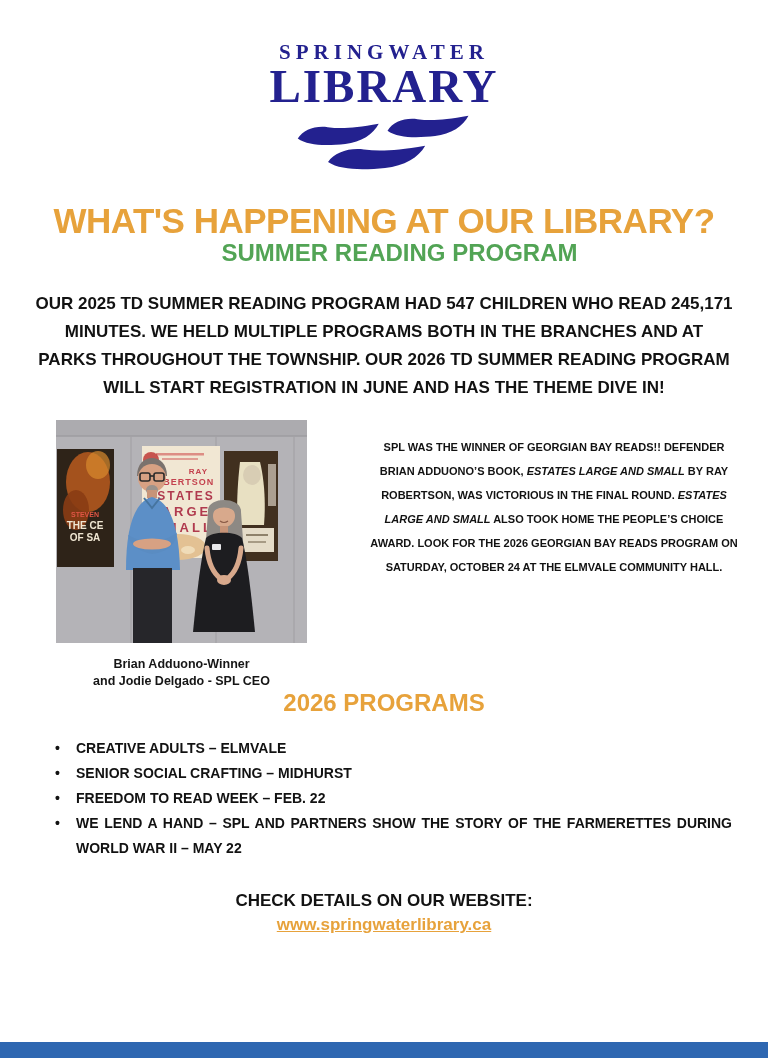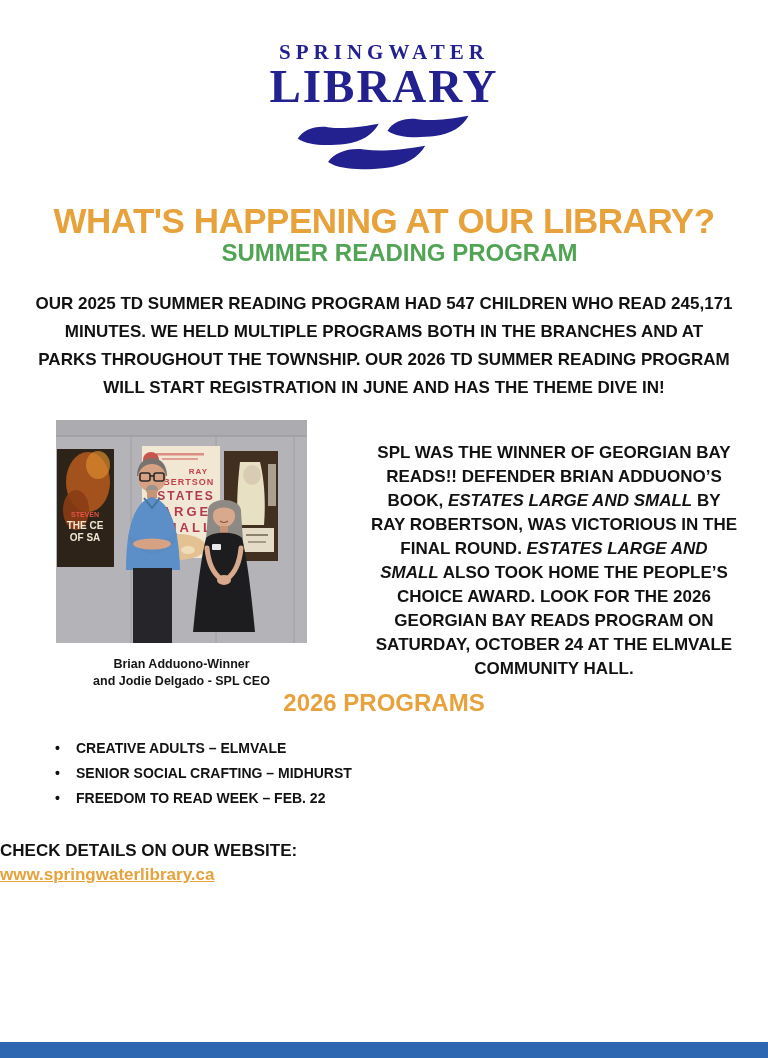--- a/index.html
+++ b/index.html
@@ -34,40 +34,40 @@
   .two-col{display:flex;margin-top:18px;padding:0 26px;}
   .photo-col{flex:none;margin-left:30px;width:260px;}
   .photo-frame{width:251px;height:223px;display:block;}
   .photo-caption{
     margin-top:13px;text-align:center;font-weight:700;font-size:12.5px;
     line-height:17px;color:#161616;width:251px;
   }
   .right-col{flex:1;padding:0 4px 0 14px;}
   .georgian-heading{color:var(--c-blue);letter-spacing:0.5px;}
   .georgian-paragraph{
-    margin:21px auto 0;max-width:388px;text-align:center;font-weight:700;
-    font-size:17px;line-height:24px;color:var(--c-text);
+    margin:15px auto 0;max-width:388px;text-align:center;font-weight:700;
+    font-size:11px;line-height:24px;color:var(--c-text);
   }
   .programs-heading{margin-top:36px;color:var(--c-orange);}
   ul.programs-list{
     margin:20px 0 0;padding:0 36px 0 76px;list-style:none;
   }
   ul.programs-list li{
     position:relative;font-weight:700;font-size:14px;line-height:25px;
     color:var(--c-text);text-align:justify;
   }
   ul.programs-list li::before{
     content:"\2022";position:absolute;left:-21px;top:0;
   }
   .check-text{
-    margin:30px 0 0;text-align:left;font-weight:700;font-size:17px;
+    margin:30px 0 0;text-align:center;font-weight:700;font-size:17px;
     color:var(--c-text);line-height:20px;
   }
   .site-link{
-    display:block;margin-top:4px;font-weight:700;
+    display:block;margin-top:4px;text-align:center;font-weight:700;
     font-size:17px;color:var(--c-orange);text-decoration:underline;line-height:20px;
   }
   .footer-bar{
     position:absolute;left:0;bottom:0;width:768px;height:16px;
     background:var(--c-footerbar);
   }
 </style>
 </head>
 <body style="--c-navy: #23218f; --c-orange: #e7a23b; --c-green: #52a455; --c-blue: #5b9bd5; --c-text: #121212; --c-footerbar: #2e67b1;">
 
@@ -173,19 +173,20 @@
     <div class="right-col">
       <p class="georgian-paragraph"><span>SPL WAS THE WINNER OF GEORGIAN BAY READS!! DEFENDER BRIAN ADDUONO’S BOOK, </span><span style="font-style: italic;">ESTATES LARGE AND SMALL</span><span> BY RAY ROBERTSON, WAS VICTORIOUS IN THE FINAL ROUND. </span><span style="font-style: italic;">ESTATES LARGE AND SMALL</span><span> ALSO TOOK HOME THE PEOPLE’S CHOICE AWARD. LOOK FOR THE 2026 GEORGIAN BAY READS PROGRAM ON SATURDAY, OCTOBER 24 AT THE ELMVALE COMMUNITY HALL.</span></p>
     </div>
   </section>
 
   <h2 class="section-heading programs-heading">2026 PROGRAMS</h2>
   <ul class="programs-list">
       <li>CREATIVE ADULTS – ELMVALE</li>
       <li>SENIOR SOCIAL CRAFTING – MIDHURST</li>
       <li>FREEDOM TO READ WEEK – FEB. 22</li>
+      <li>WE LEND A HAND – SPL AND PARTNERS SHOW THE STORY OF THE FARMERETTES DURING WORLD WAR II – MAY 22</li>
     </ul>
 
   <p class="check-text">CHECK DETAILS ON OUR WEBSITE:</p>
   <a class="site-link" href="#">www.springwaterlibrary.ca</a>
 
   <div class="footer-bar"></div>
 </div>
 
 </body></html>

